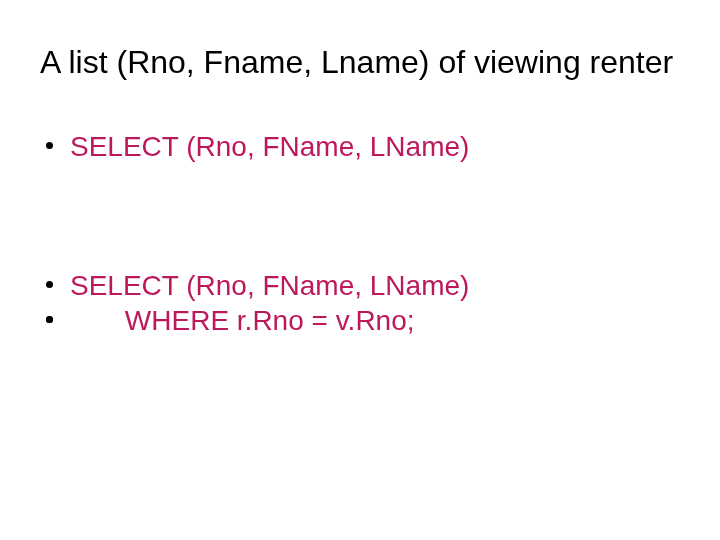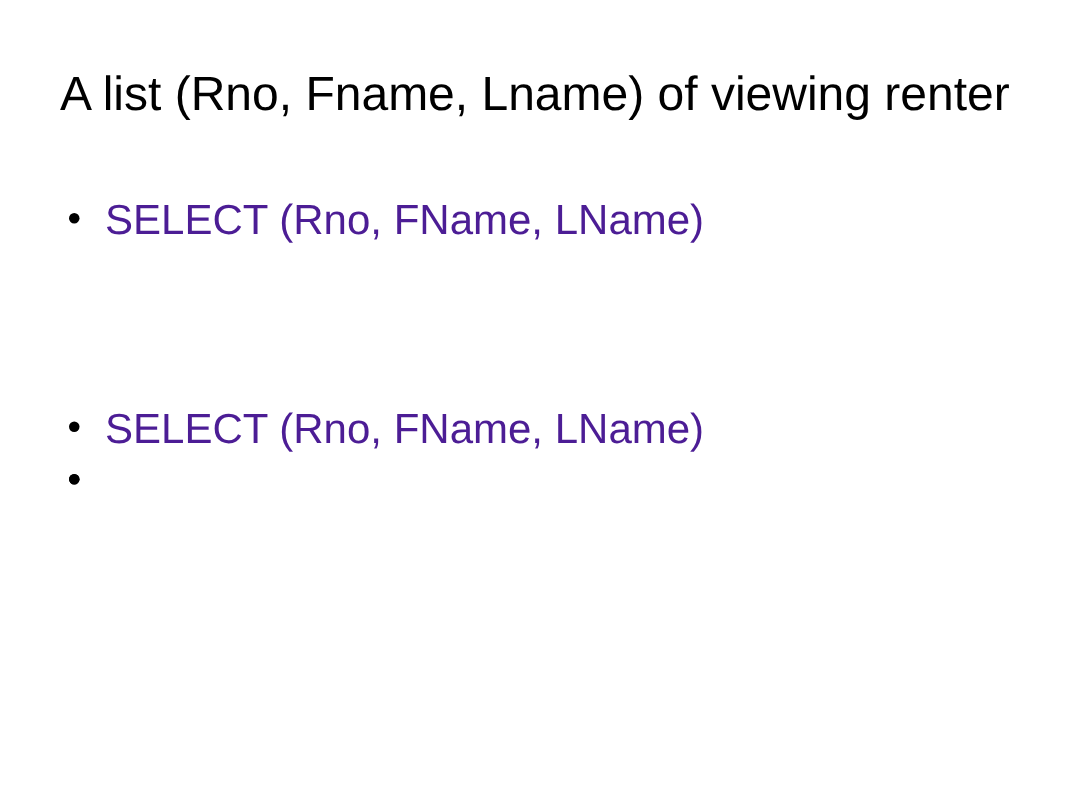--- a/index.html
+++ b/index.html
@@ -31,21 +31,21 @@
     line-height: 37px;
     letter-spacing: 0;
     color: #000000;
     white-space: nowrap;
   }
   .bullet-group {
     position: absolute;
     left: 46px;
     font-size: 28px;
     line-height: 35px;
-    color: #4c1d95;
+    color: #be185d;
   }
   .bullet-group.group-1 { top: 129px; }
   .bullet-group.group-2 { top: 268px; }
   .bullet-line {
     position: relative;
     padding-left: 24px;
     white-space: nowrap;
   }
   .bullet-dot {
     position: absolute;
@@ -74,16 +74,17 @@
   <div class="bullet-group group-2">
     <div class="bullet-line">
       <span class="bullet-dot"></span>
       <span>SELECT (Rno, FName, LName)</span>
     </div>
     <div class="bullet-line">
       <span class="bullet-dot"></span>
     </div>
     <div class="bullet-line">
       <span class="bullet-dot"></span>
+      <span>WHERE r.Rno = v.Rno;</span>
     </div>
   </div>
 
 </div>
 
 </body></html>

